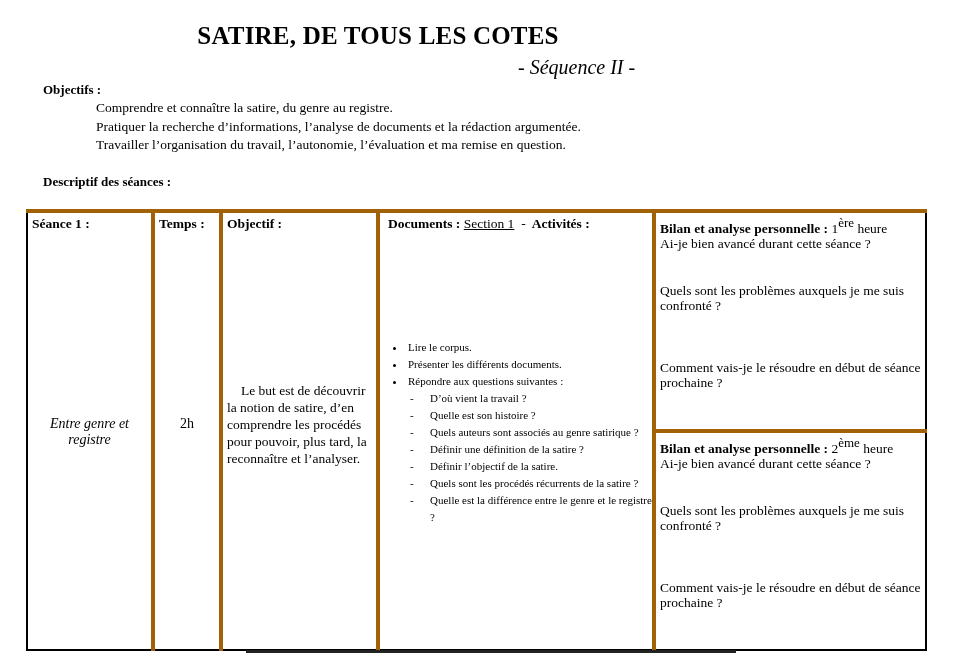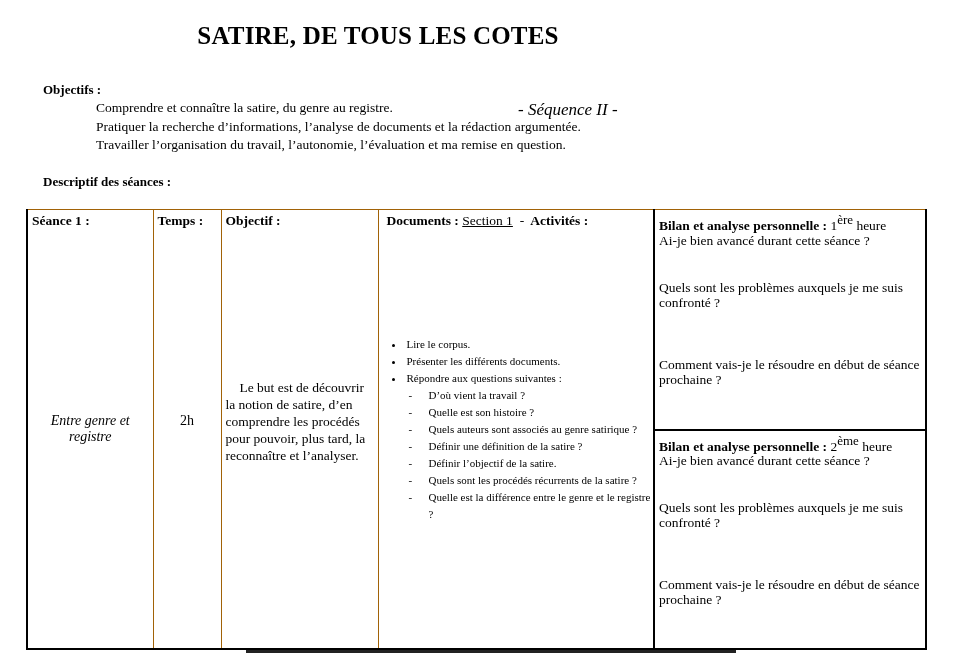--- a/index.html
+++ b/index.html
@@ -5,32 +5,32 @@
     html, body { margin: 0; padding: 0; background: #ffffff; }
     body {
       width: 956px; height: 653px; position: relative; overflow: hidden;
       font-family: "Liberation Serif", "DejaVu Serif", serif; color: #000;
     }
     .title {
       position: absolute; left: 0; width: 756px; top: 22px;
       text-align: center; font-weight: bold; font-size: 25px; letter-spacing: 0.2px;
     }
     .subtitle {
-      position: absolute; left: 518px; top: 56px; font-style: italic; font-size: 17px; margin-top: 44px;
+      position: absolute; left: 518px; top: 56px; font-style: italic; font-size: 20px;
     }
     .heading {
       position: absolute; left: 43px; font-weight: bold; font-size: 13px; 
     }
     .obj-line { position: absolute; left: 96px; font-size: 13.5px; }
     table.grid {
       position: absolute; left: 26px; top: 209px; border-collapse: collapse;
       width: 899px; height: 439px; table-layout: fixed;
     }
     table.grid td {
-      border: 1px solid #a16207; vertical-align: top; padding: 0; font-size: 13.5px;
+      border: 4px solid #a16207; vertical-align: top; padding: 0; font-size: 13.5px;
     }
     .outer-left { border-left: 2px solid #000 !important; }
     .outer-right { border-right: 2px solid #000 !important; }
     .bottom-row td { border-bottom: 2px solid #000 !important; }
     .thick-left { border-left: 2px solid #000 !important; }
     .hdr { font-weight: bold; padding: 3px 4px 0 4px !important; height: 16px; }
     .hdr-docs { padding-left: 8px !important; }
     .underline { text-decoration: underline; font-weight: normal; }
     .time-cell { text-align: center; font-size: 14px; }
     .objective-text { font-size: 13.5px; line-height: 17px; padding: 0 4px; }

